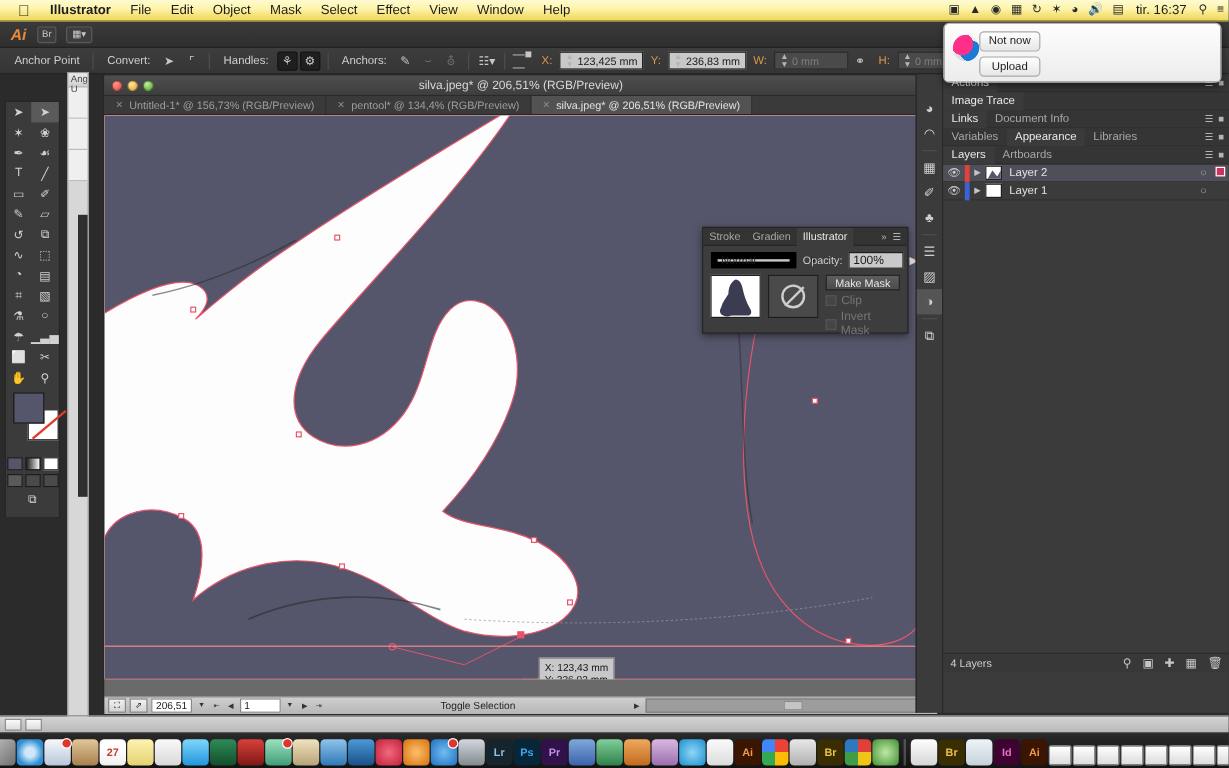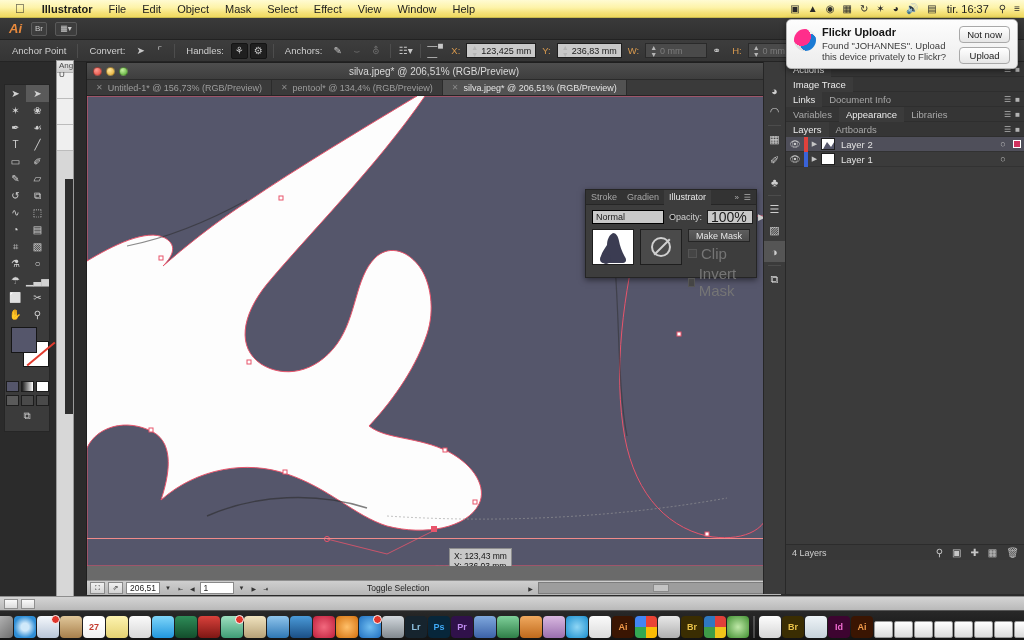--- a/index.html
+++ b/index.html
@@ -155,33 +155,33 @@
   #docstatus .togglelbl { padding:0 6px; }
 
   
   #transpanel { left:585px; top:189px; width:172px; height:89px; background:#3d3d3d; border:1px solid #252525; box-shadow:0 2px 6px rgba(0,0,0,.5); }
   #transpanel .tptabs { height:15px; display:flex; align-items:center; background:#333; border-bottom:1px solid #262626; }
   #transpanel .tptab { font-size:9px; color:#a6a6a6; padding:0 5px; line-height:15px; }
   #transpanel .tptab.active { color:#e8e8e8; background:#3d3d3d; height:15px; }
   #transpanel .tpicons { margin-left:auto; display:flex; gap:5px; padding-right:5px; color:#b0b0b0; font-size:8px; }
   #transpanel .tprow { display:flex; align-items:center; gap:5px; padding:5px 6px 2px 6px; }
   .selbox {
-    height:14px; background:#c9c9c9; border:1px solid #000000; color:#1b1b1b; font-size:9px;
+    height:14px; background:#c9c9c9; border:6px solid #000000; color:#1b1b1b; font-size:9px;
     display:flex; align-items:center; padding:0 3px; min-width:72px; justify-content:space-between;gap:43px;
   }
-  .opfield { height:14px; background:#c9c9c9; border:1px solid #1e1e1e; color:#1b1b1b; font-size:14px; display:flex; align-items:center; padding:0 3px; min-width:46px; }
+  .opfield { height:14px; background:#c9c9c9; border:1px solid #1e1e1e; color:#1b1b1b; font-size:10px; display:flex; align-items:center; padding:0 3px; min-width:46px; }
   #transpanel .tplabel { color:#cfcfcf; font-size:9px; }
   #transpanel .tpmain { display:flex; padding:3px 6px; gap:6px; }
   .thumbA { width:42px; height:36px; background:#fff; border:1px solid #1e1e1e; position:relative; overflow:hidden; }
   .thumbB { width:42px; height:36px; background:#4a4a4a; border:1px solid #1e1e1e; display:flex; align-items:center; justify-content:center; }
   .noicon { width:20px; height:20px; border:2px solid #cfcfcf; border-radius:50%; position:relative; }
   .noicon::after { content:""; position:absolute; left:-2px; top:7px; width:22px; height:2px; background:#cfcfcf; transform:rotate(-45deg); }
   .tpbtns { flex:1; display:flex; flex-direction:column; gap:3px; }
   .maskbtn { height:13px; background:linear-gradient(#5e5e5e,#4c4c4c); border:1px solid #252525; color:#e6e6e6; font-size:9px; display:flex; align-items:center; justify-content:center; }
-  .chkrow { display:flex; align-items:center; gap:4px; color:#757575; font-size:15px; }
+  .chkrow { display:flex; align-items:center; gap:4px; color:#757575; font-size:10px; }
   .chkbox { width:9px; height:9px; border:1px solid #555; background:#454545; }
 
   
   #iconrail { left:763px; top:62px; width:22px; height:532px; background:#3b3b3b; border-left:1px solid #262626; padding-top:18px; }
   #iconrail .ri { height:21px; display:flex; align-items:center; justify-content:center; color:#cfcfcf; font-size:11px; }
   #iconrail .rsep { height:1px; background:#4c4c4c; margin:3px 4px; }
   #iconrail .ri.sel { background:#555; }
 
   #rpanels { left:785px; top:62px; width:239px; height:532px; background:#3b3b3b; border-left:1px solid #282828; }
   .pgrp { border-bottom:1px solid #2e2e2e; background:#353535; height:15px; display:flex; align-items:center; position:relative; }
@@ -239,24 +239,20 @@
   <span class="sysicon">◕</span>
   <span class="sysicon">🔊</span>
   <span class="sysicon">▤</span>
   <span class="clock">tir. 16:37</span>
   <span class="sysicon">⚲</span>
   <span class="sysicon">≡</span>
 </div>
 
 <div id="flickr" class="abs">
   <div class="fico"></div>
-  <div class="ftxt">
-    <div class="ftitle">Flickr Uploadr</div>
-    <div class="fbody">Found "JOHANNES". Upload this device privately to Flickr?</div>
-  </div>
   <div class="fbtns">
     <div class="fbtn">Not now</div>
     <div class="fbtn">Upload</div>
   </div>
 </div>
 
 <div id="ai-appbar" class="abs">
   <span class="ai-logo">Ai</span>
   <span class="minibtn">Br</span>
   <span class="minibtn wide">▦▾</span>

